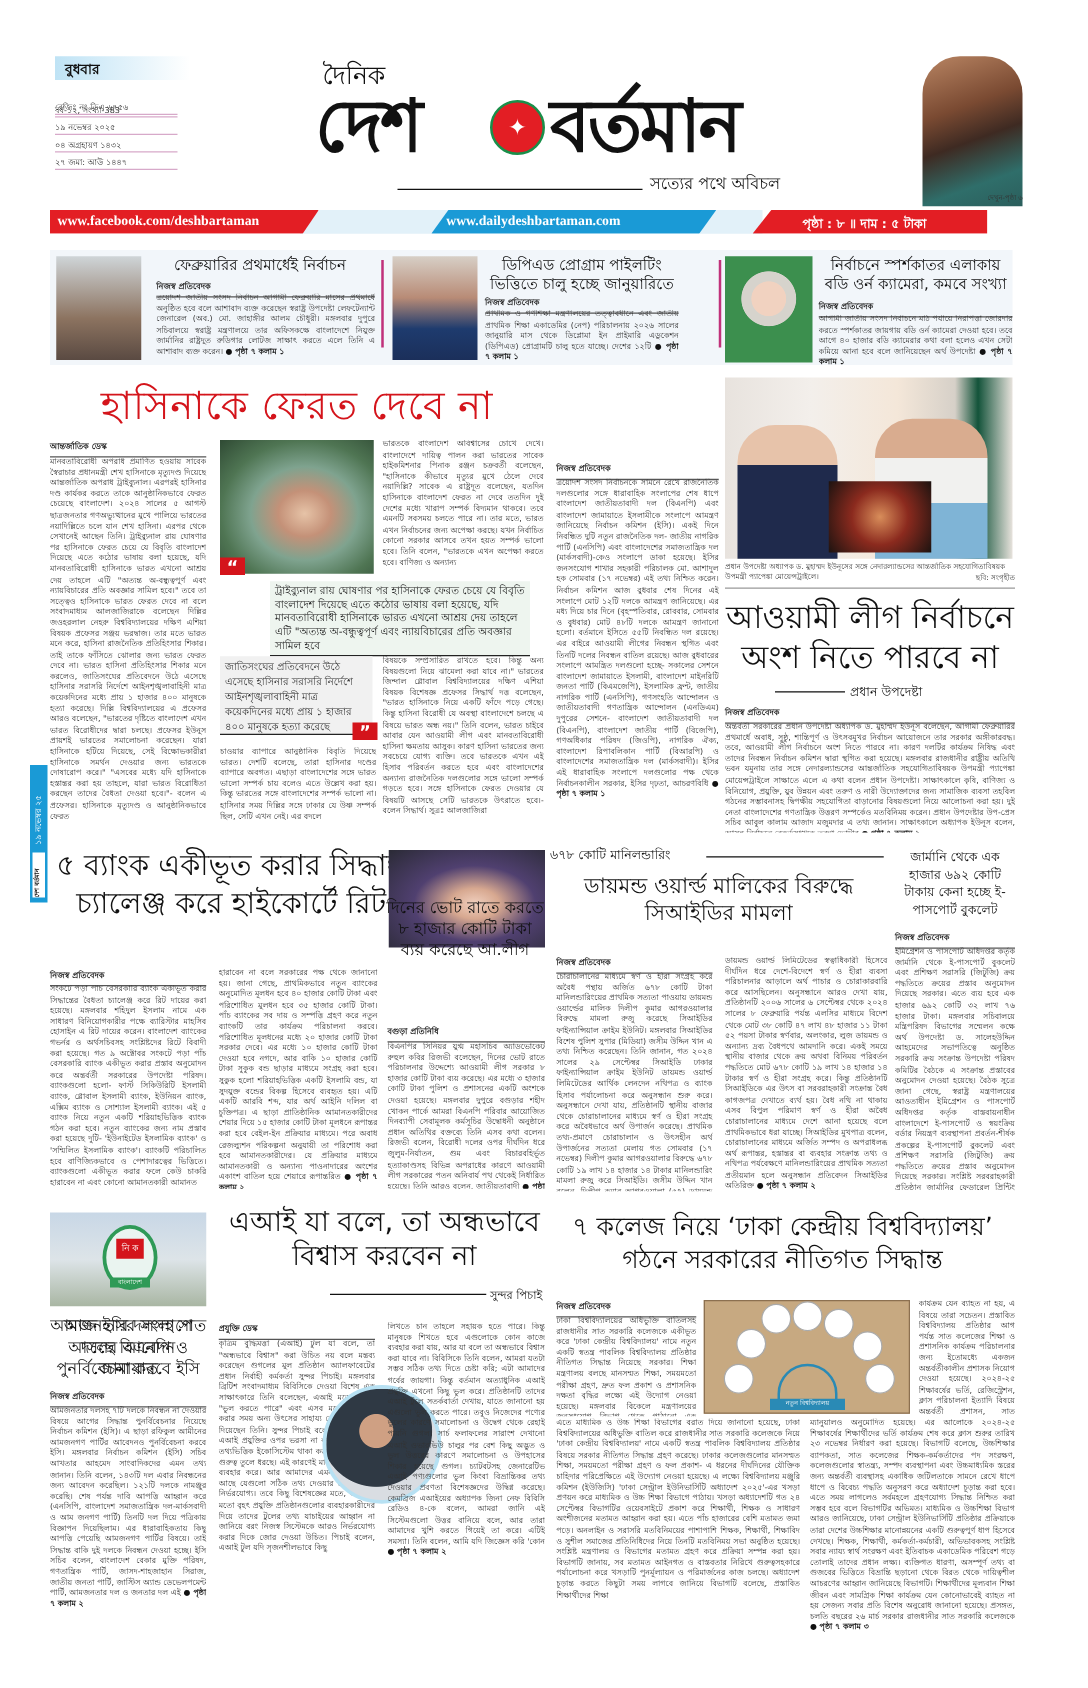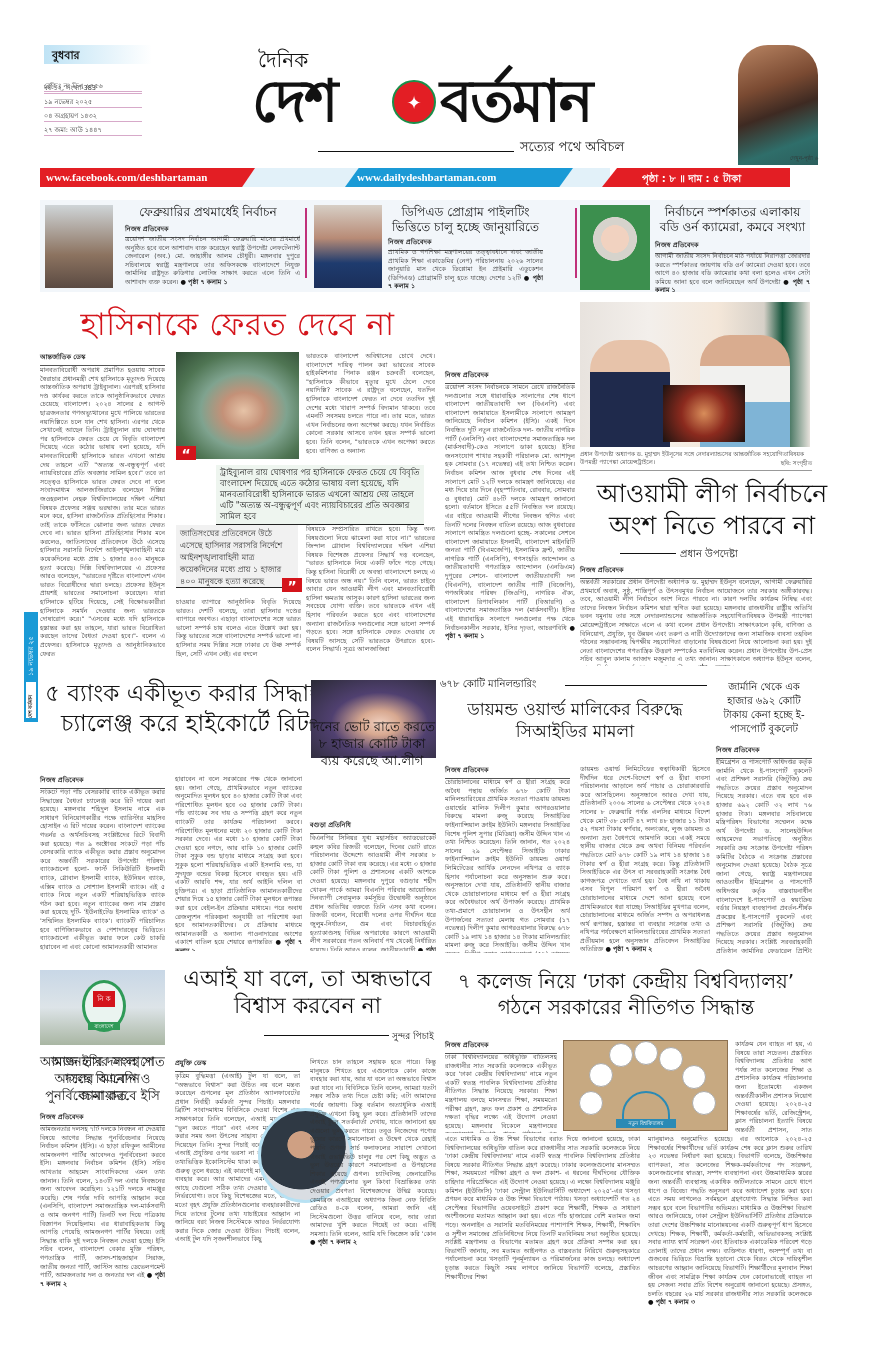--- a/index.html
+++ b/index.html
@@ -42,21 +42,21 @@
   .pull-quote { left: 176px; top: 465px; width: 208px; background: #eef5ef; font-size: 8.3px; line-height: 11px; color: #222; padding: 2px 4px; border-bottom: 1.5px solid #222; margin-left: 40px; }
   .pull-quote2 { left: 176px; top: 525px; width: 122px; height: 63px; background: #f1f1f1; font-size: 8px; line-height: 12px; color: #333; padding: 3px 4px; border-bottom: 1.5px solid #222; }
 
   
   .ec-hl { left: 440px; top: 300px; width: 150px; font-size: 17px; line-height: 22px; }
   .yunus-photo { left: 580px; top: 302px; width: 230px; height: 145px; background: linear-gradient(90deg, #e8e3de 0%, #f3efeb 30%, #f4e7d9 60%, #d6d0c8 80%, #13533a 88%, #e7e2dc 100%); }
   .person-a { left: 590px; top: 340px; width: 80px; height: 107px; background: linear-gradient(180deg, #e7c3aa 0 30%, #1f2a4c 30%); border-radius: 30px 30px 0 0; }
   .person-b { left: 700px; top: 335px; width: 90px; height: 112px; background: linear-gradient(180deg, #d9ac8f 0 28%, #f1f1ef 28% 60%, #7fb4d6 60%); border-radius: 30px 30px 0 0; }
   .poster { left: 663px; top: 385px; width: 82px; height: 57px; background: radial-gradient(circle at 50% 50%, #d88d5a 0%, #8b2a1e 45%, #1c1310 100%); }
   .caption { font-size: 5.8px; color: #333; line-height: 8px; }
-  .awami-hl { left: 580px; top: 478px; width: 232px; font-size: 25px; line-height: 32px; margin-left: 16px; }
+  .awami-hl { left: 580px; top: 478px; width: 232px; font-size: 25px; line-height: 32px; }
   .advisor { left: 680px; top: 546px; font-size: 10px; color: #111; }
   .advisor-rule { left: 620px; top: 553px; width: 56px; height: 1px; background: #111; }
 
   
   .side-strip { left: 24px; top: 612px; width: 14px; height: 110px; background: #1a9ad6; }
 
   
   .bank-hl { left: 40px; top: 678px; width: 290px; font-size: 23px; line-height: 30px; }
   .fakhrul-photo { left: 311px; top: 680px; width: 125px; height: 78px; background: radial-gradient(ellipse at 55% 55%, #f0cfbe 0%, #d7a890 20%, #504070 50%, #2a2a35 100%); }
   .rizvi-hl { left: 308px; top: 718px; width: 128px; font-size: 13px; line-height: 17px; }

